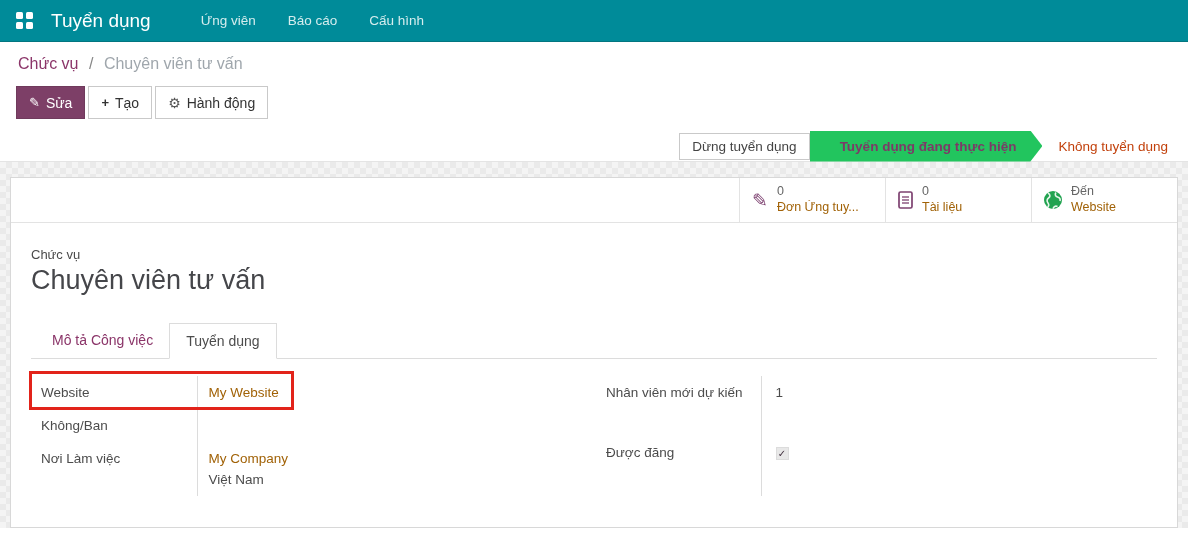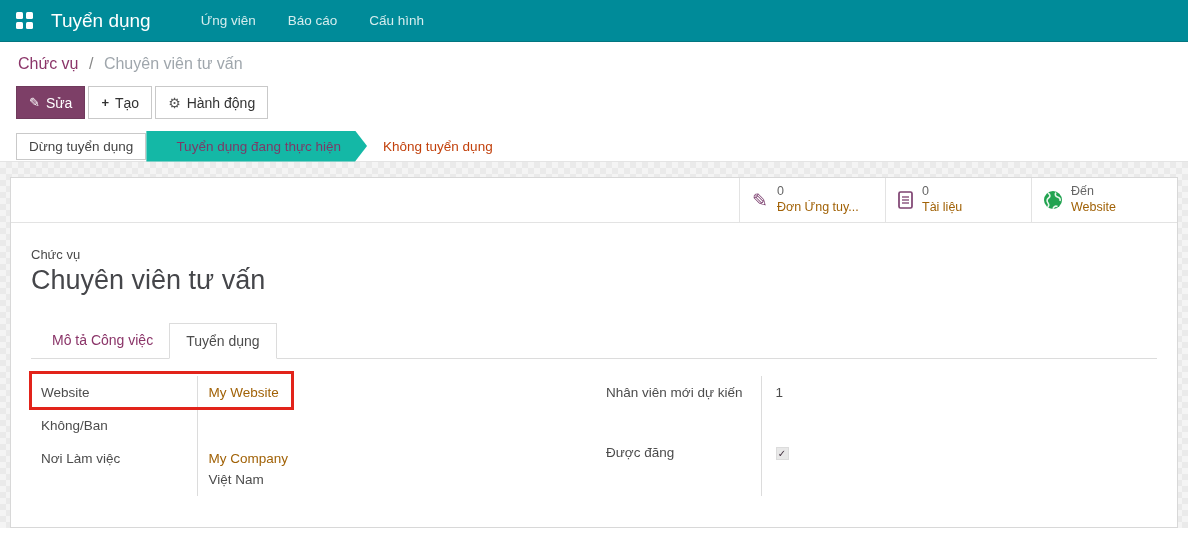--- a/index.html
+++ b/index.html
@@ -27,25 +27,25 @@
          color: #333; padding: 0 12px; display: inline-flex; align-items: center;
          gap: 6px; cursor: pointer; font-family: inherit; }
   .btn-primary { background: #7d3f67; border-color: #6f3a5c; color: #fff; }
   .btn + .btn { margin-left: 3px; }
   .btn .glyph { font-size: 13px; }
   .btn-action { margin-left: auto; margin-right: 294px; }
   .btn-action .glyph { font-size: 14px; color: #555; }
 
   
   .status-strip { height: 31px; background: #fff; border-bottom: 1px solid #e4e4e4;
-                  display: flex; align-items: center; justify-content: flex-start;
+                  display: flex; align-items: center; justify-content: flex-end;
                   padding: 0 10px 0 16px; }
   .btn-stop { height: 27px; font-size: 13.5px; padding: 0 12px; color: #444; }
   .stages { display: flex; align-items: center; height: 31px; }
-  .stage-active { background: #14b8a6; color: #7c3a67; font-weight: normal; font-size: 13.5px;
+  .stage-active { background: #22c55e; color: #7c3a67; font-weight: bold; font-size: 13.5px;
                   height: 31px; line-height: 31px; padding: 0 26px 0 30px; cursor: pointer;
                   clip-path: polygon(0 0, calc(100% - 12px) 0, 100% 50%, calc(100% - 12px) 100%, 0 100%); }
   .stage-inactive { color: #c2410c; font-size: 13.5px; padding: 0 10px 0 16px; cursor: pointer; }
 
   
   .content { height: 366px; background-color: #f4f4f4;
     background-image:
       linear-gradient(45deg, #eaeaea 25%, transparent 25%, transparent 75%, #eaeaea 75%),
       linear-gradient(45deg, #eaeaea 25%, transparent 25%, transparent 75%, #eaeaea 75%);
     background-size: 12px 12px; background-position: 0 0, 6px 6px;

